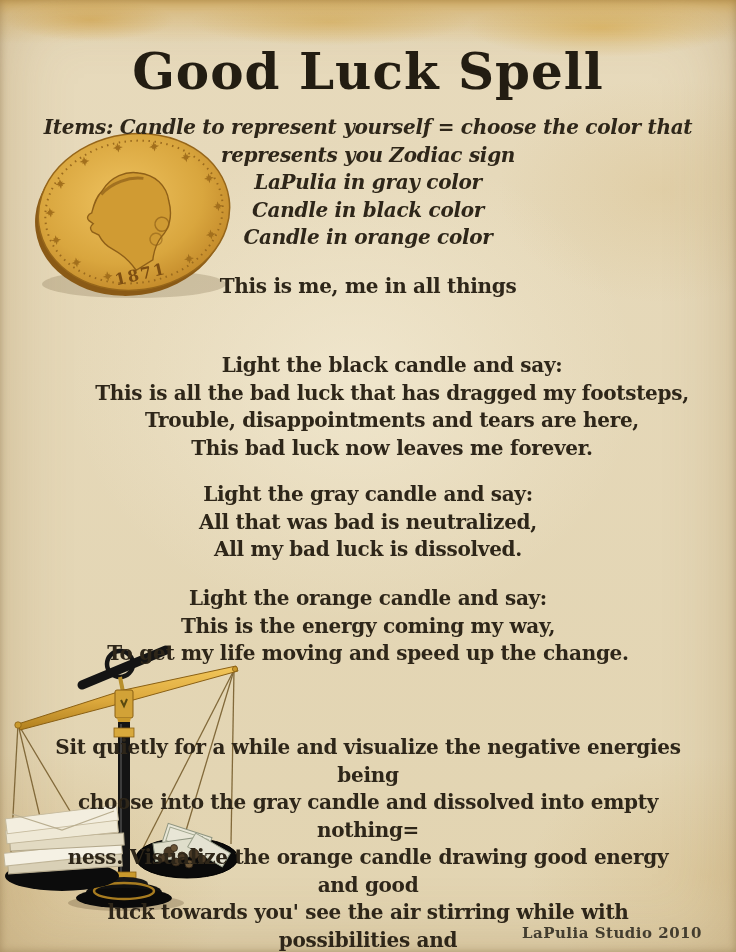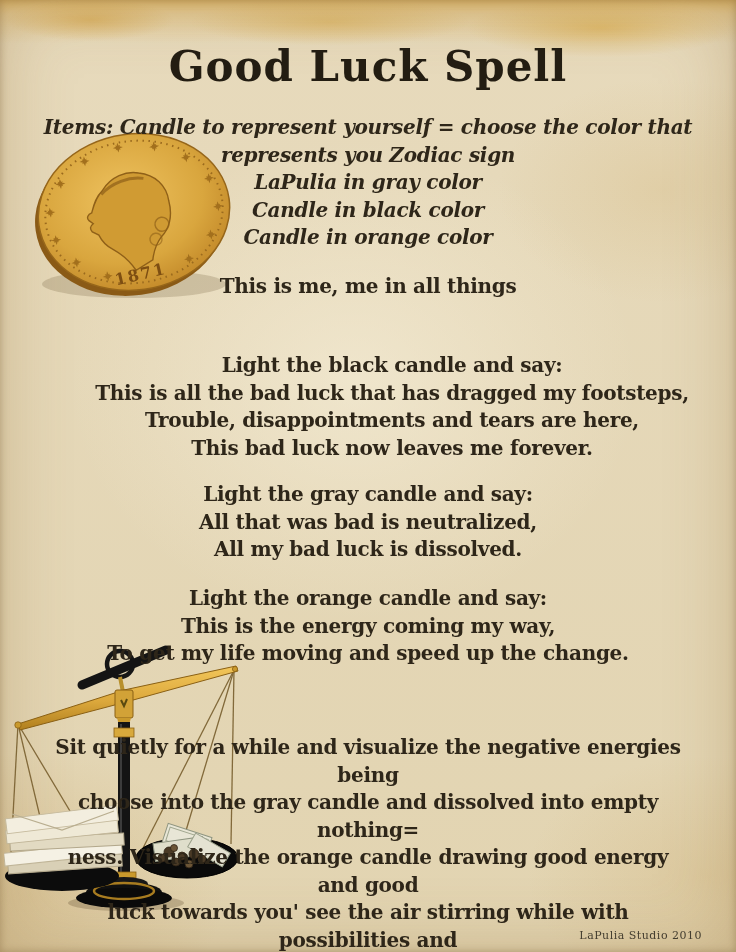--- a/index.html
+++ b/index.html
@@ -17,41 +17,41 @@
       radial-gradient(380px 320px at 48% 40%, rgba(248,241,221,.55), rgba(248,241,221,0) 75%),
       radial-gradient(220px 150px at 90% 20%, rgba(203,168,98,.22), transparent 75%),
       radial-gradient(260px 190px at 4% 94%,  rgba(188,148,78,.26), transparent 75%),
       radial-gradient(240px 160px at 96% 92%, rgba(196,158,88,.22), transparent 75%),
       linear-gradient(#e7dabc, #e2d4b1);
     box-shadow: inset 0 0 70px rgba(140,100,40,.30), inset 0 0 8px rgba(90,64,25,.35);
   }
   .title{
     position:absolute;top:42px;left:0;right:0;
     text-align:center;
-    font-size:42px;font-weight:bold;
+    font-size:50px;font-weight:bold;
     letter-spacing:1px;
     color:#231d12;
   }
   .block{
     position:absolute;left:0;right:0;
     text-align:center;
     font-size:20px;font-weight:bold;
     letter-spacing:-0.3px;
     line-height:27.5px;
     color:#2e2619;
   }
   .b-items   {top:114px;font-style:italic;}
   .b-chant   {top:273px;}
   .b-black   {top:352px;padding-left:48px;}
   .b-gray    {top:481px;}
   .b-orange  {top:585px;}
   .b-closing {top:694px; padding:0 54px;margin-top:40px;}
   .watermark{
     position:absolute;right:34px;bottom:10px;
-    font-size:11px;font-weight:normal;
+    font-size:15px;font-weight:bold;
     color:#433d2f;letter-spacing:.5px;
   }
   .coin-wrap{position:absolute;left:32px;top:130px;width:210px;height:172px;}
   .scale-wrap{position:absolute;left:4px;top:644px;width:244px;height:268px;}
   svg{display:block;}
 </style>
 </head>
 <body>
 
 <div class="page">

